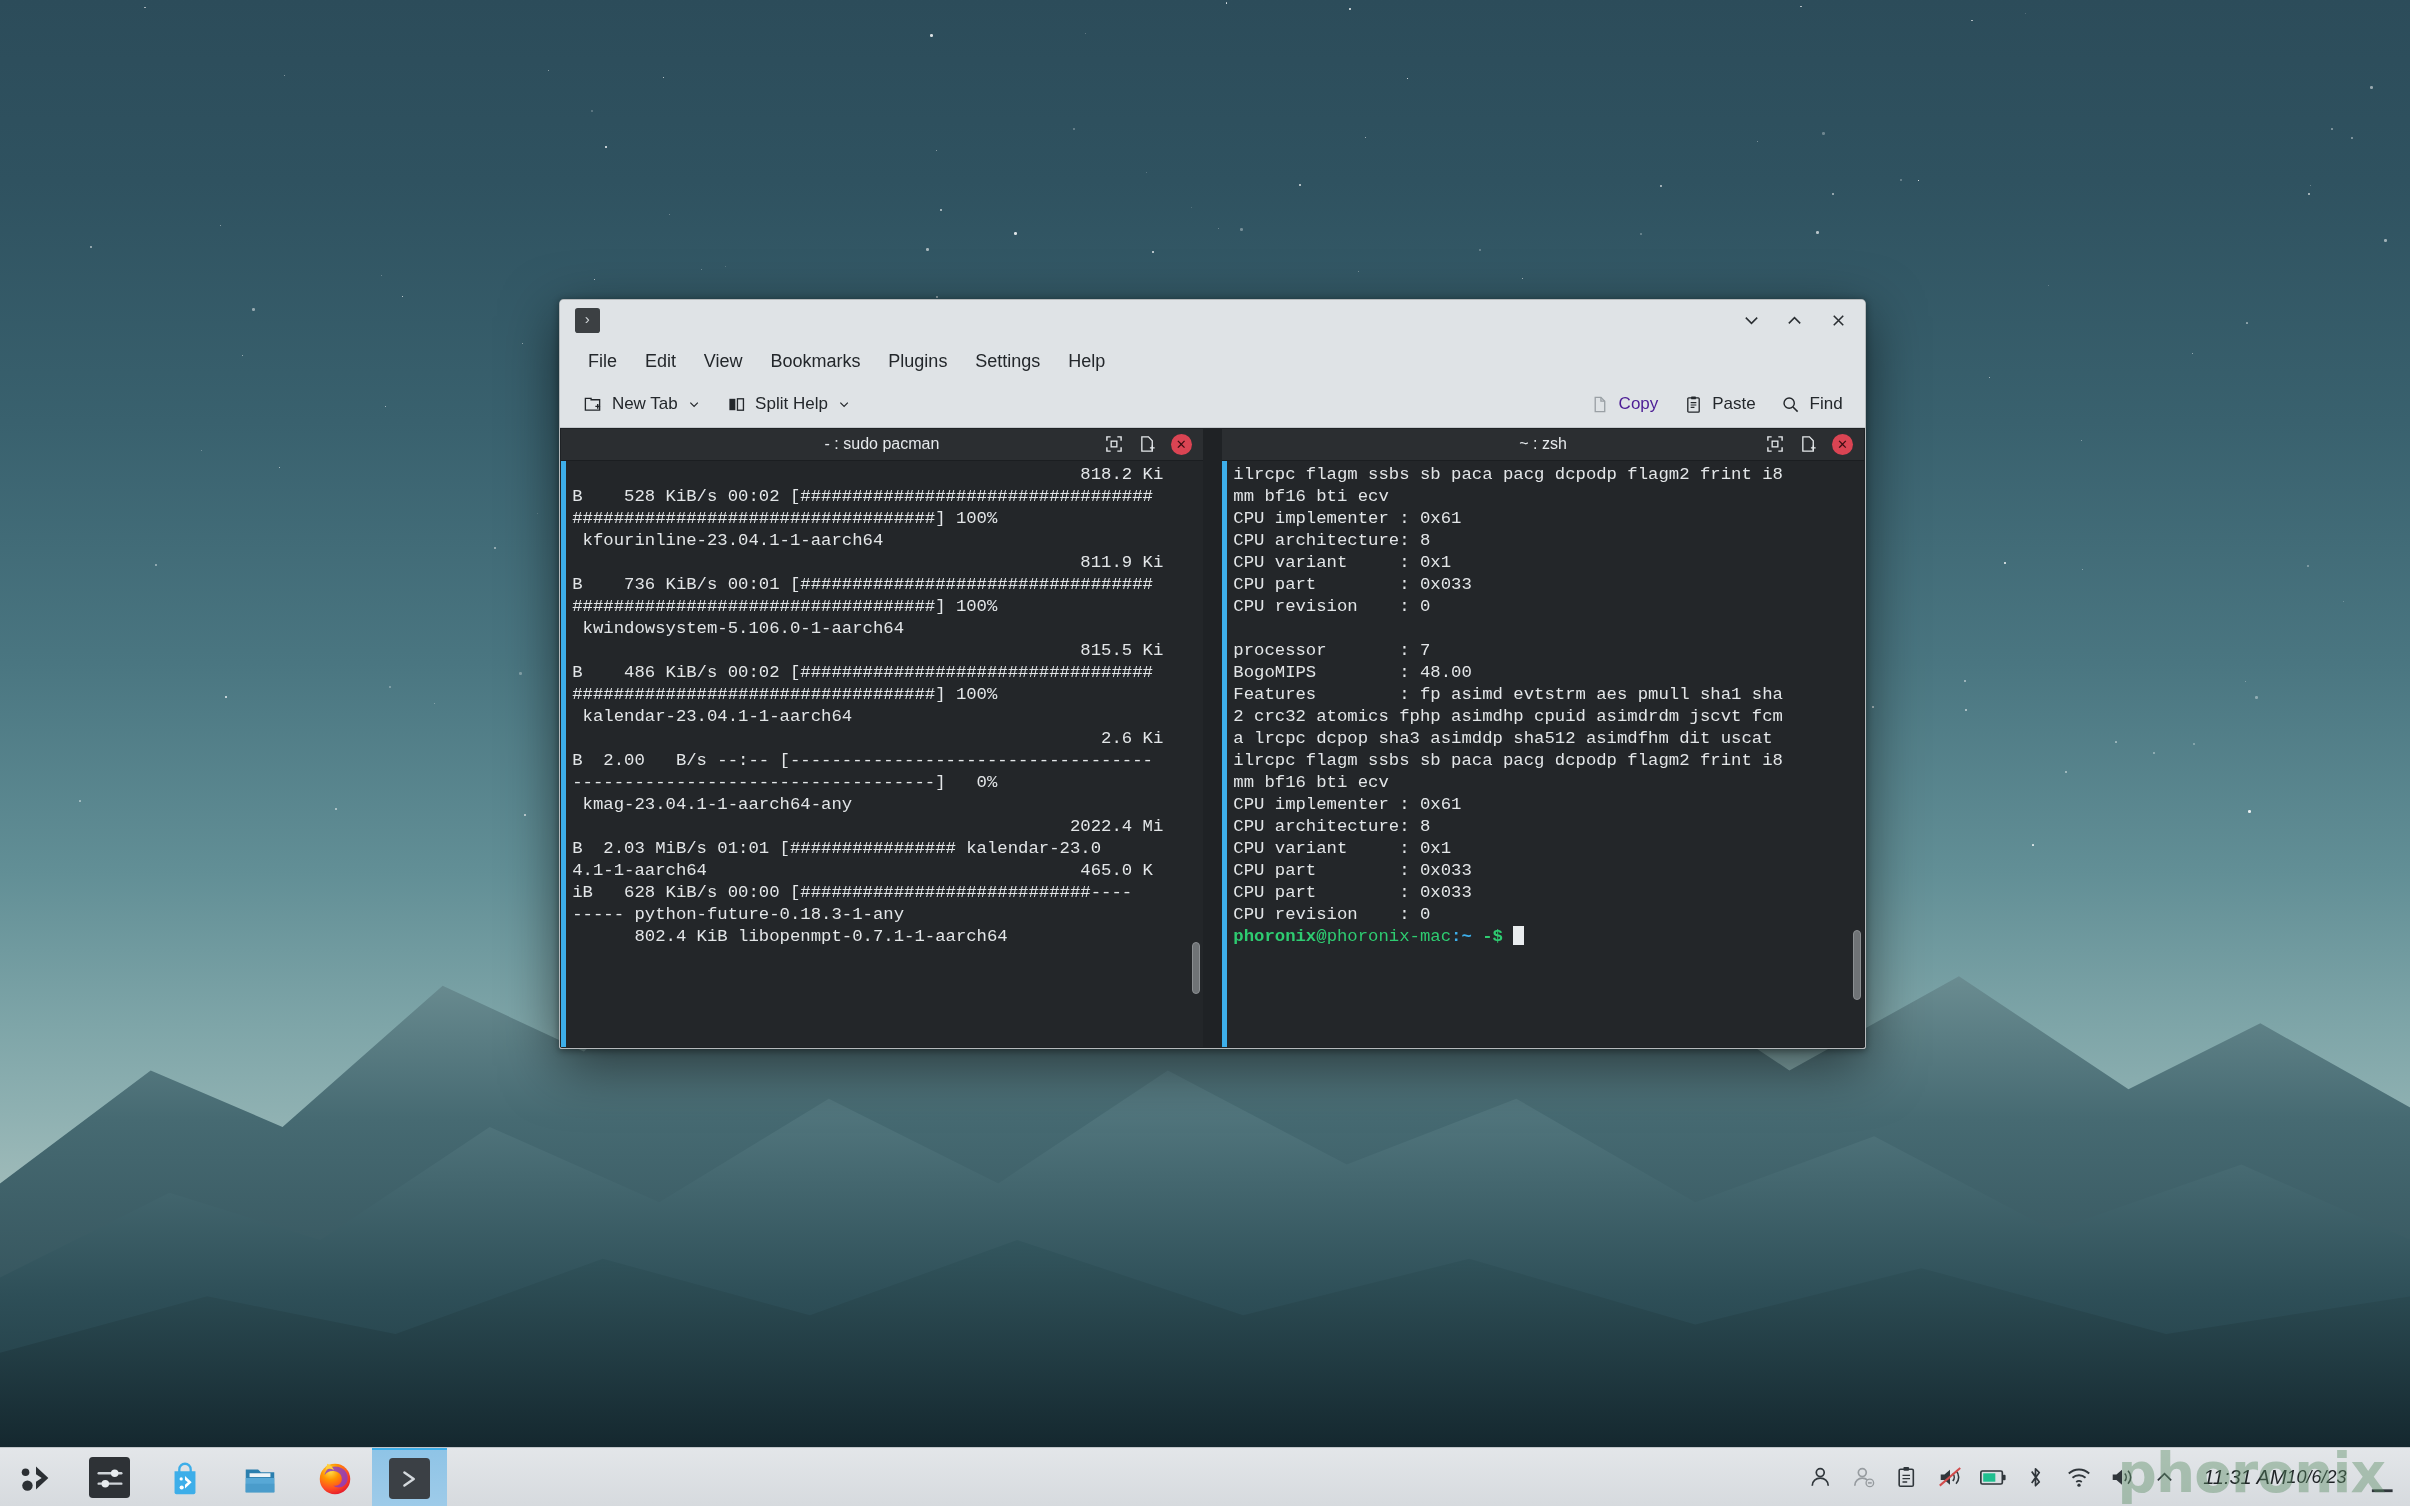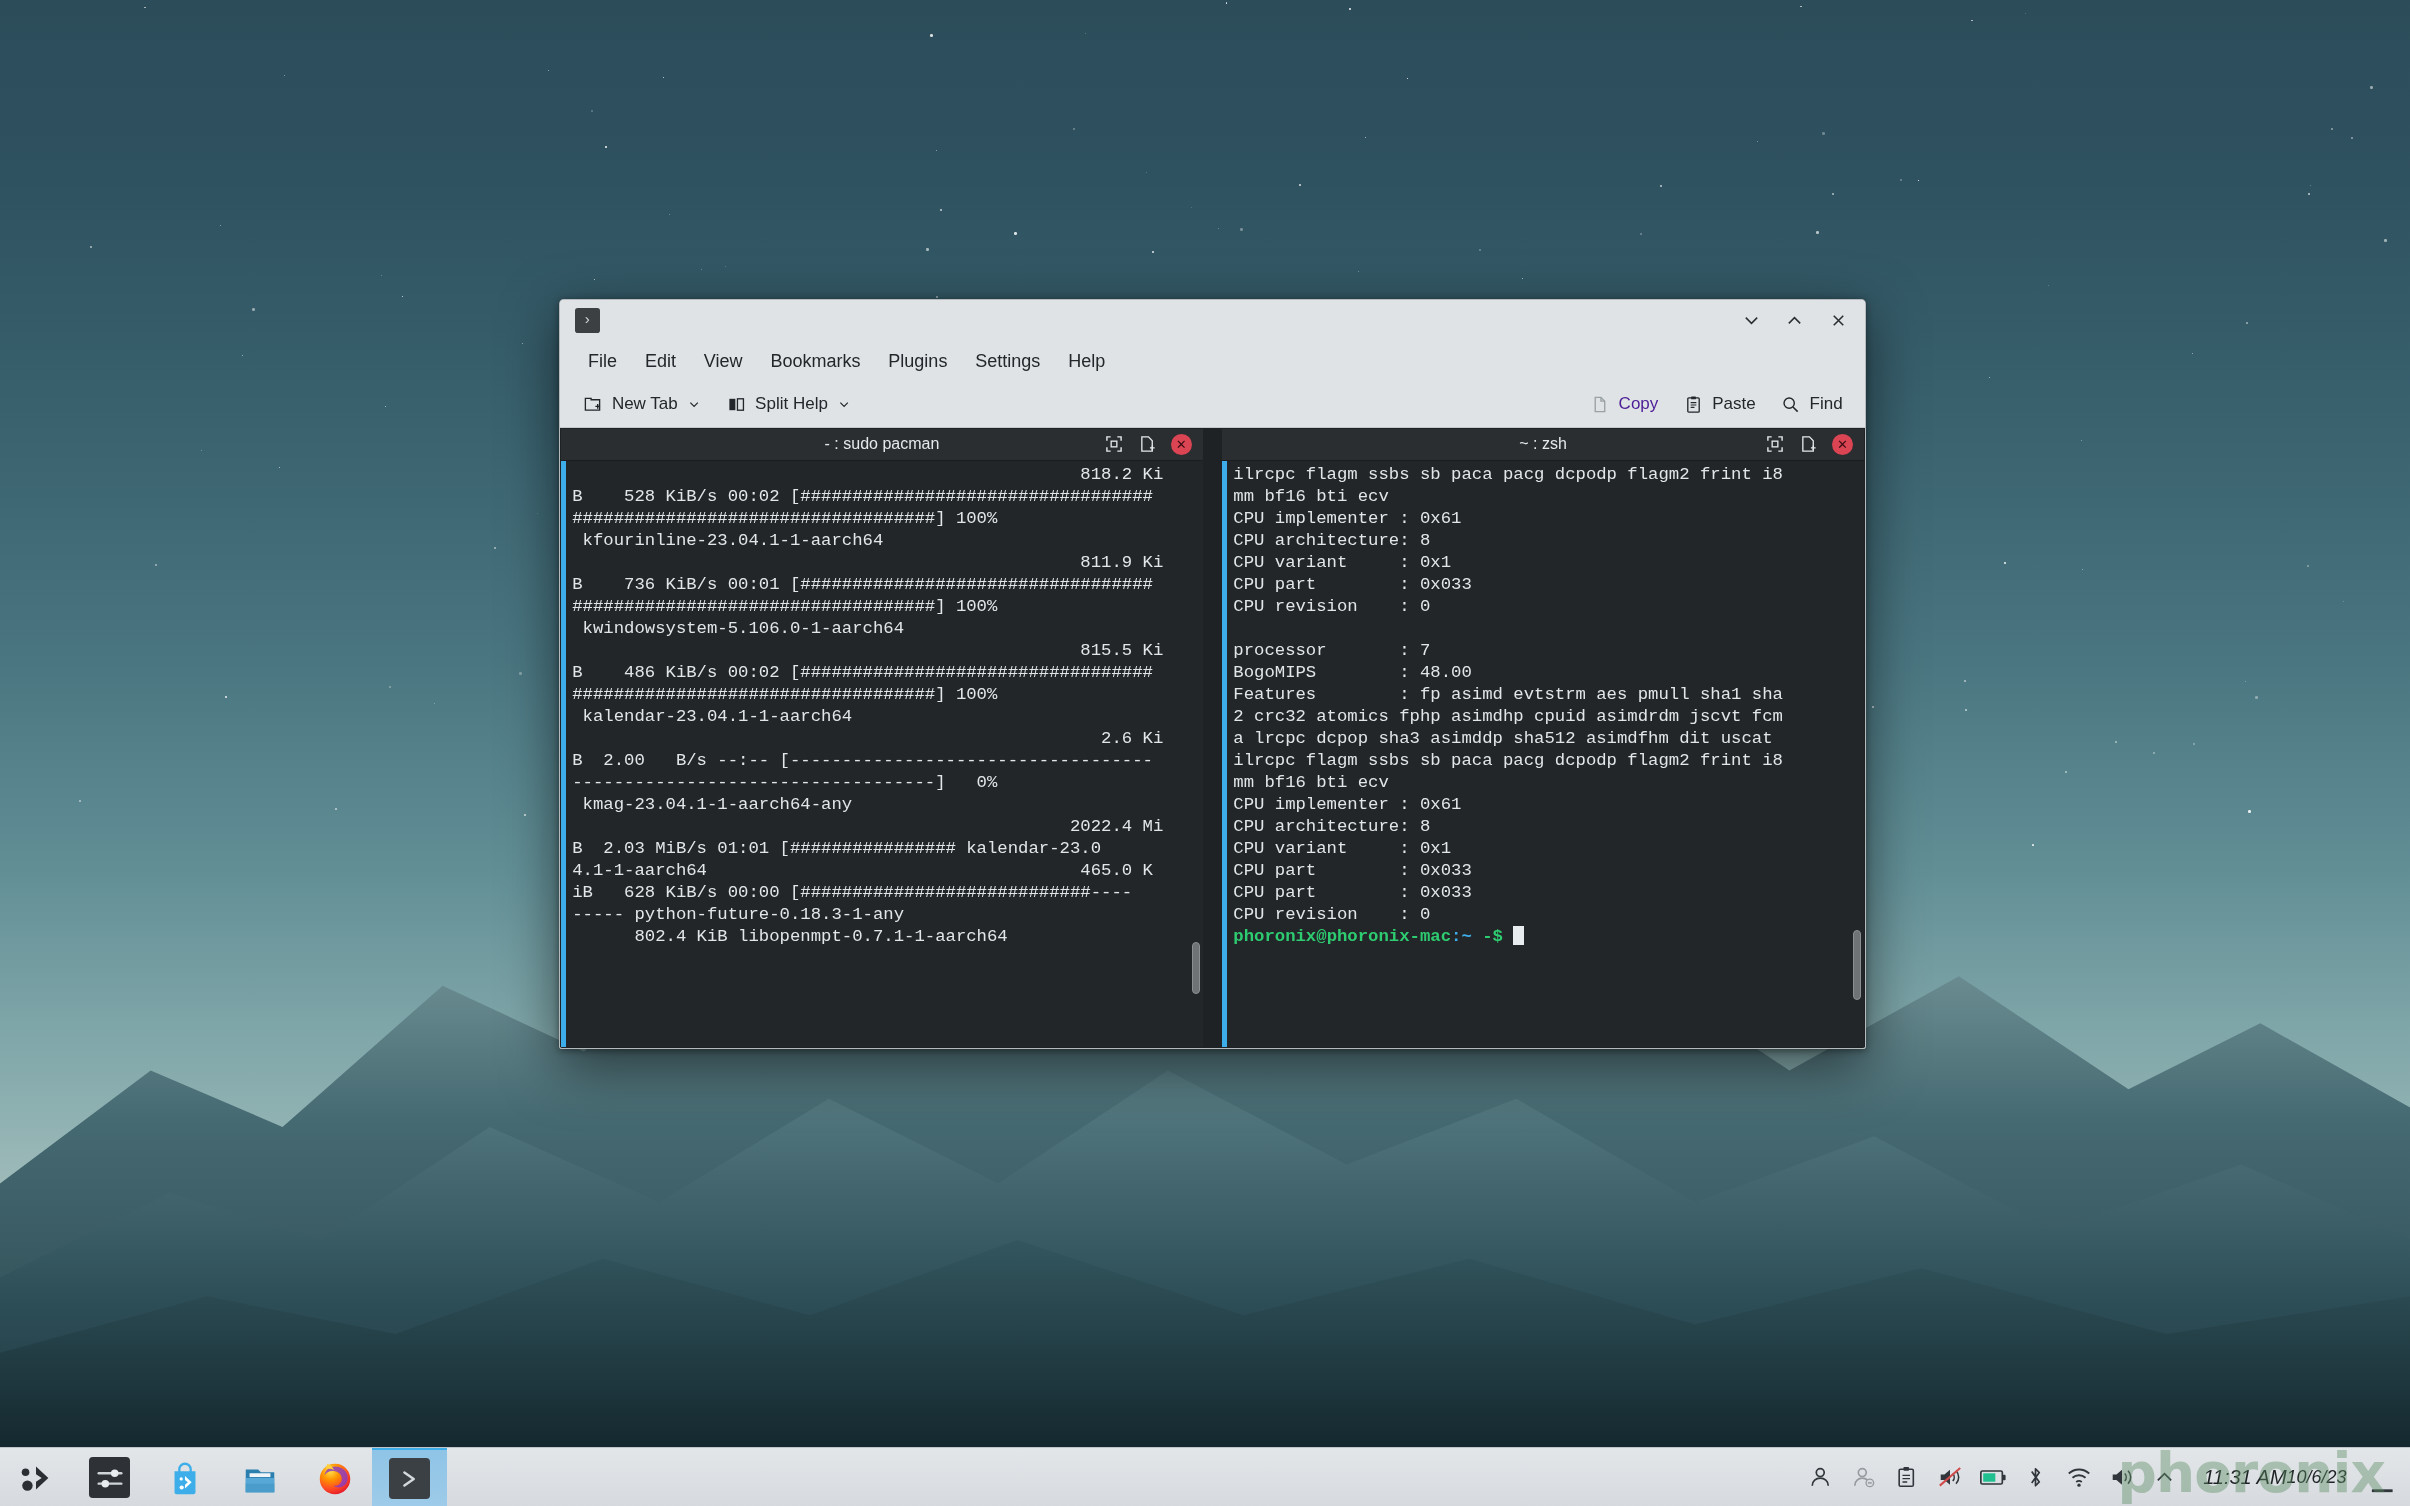--- a/index.html
+++ b/index.html
@@ -169,21 +169,21 @@
   }
   .term-scroll {
     width:15px; flex:0 0 15px; position:relative; background:#232629;
   }
   .scroll-thumb {
     position:absolute; left:3.8px; width:8.5px;
     border-radius:4.7px; background:#6f7376; border:0.9px solid #8b8f92;
   }
 
   .prompt-user { color:#2ecc71; font-weight:bold; }
-  .prompt-host { color:#2ecc71; font-weight:bold; }
+  .prompt-host { color:#2ecc71; font-weight:normal; }
   .prompt-at   { color:#2ecc71; font-weight:bold; }
   .prompt-path { color:#3daee9; font-weight:bold; }
   .prompt-dollar { color:#2ecc71; font-weight:bold; }
   .cursor-block {
     display:inline-block; width:10.4px; height:19px;
     background:#e9ecee; vertical-align:-3.8px;
   }
 
   
   #taskbar {

